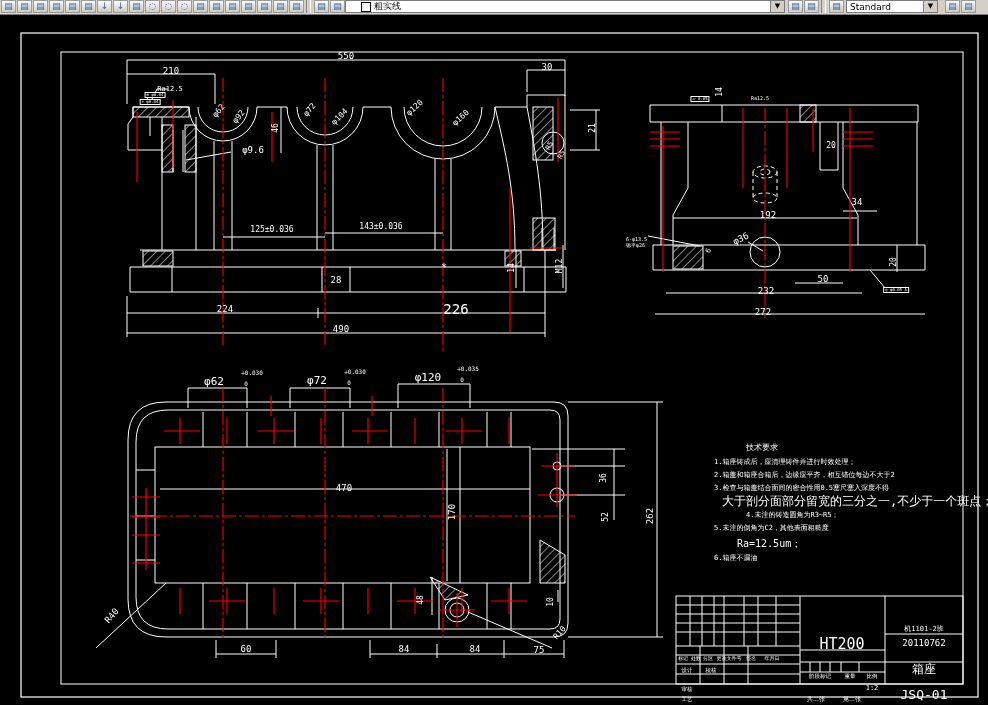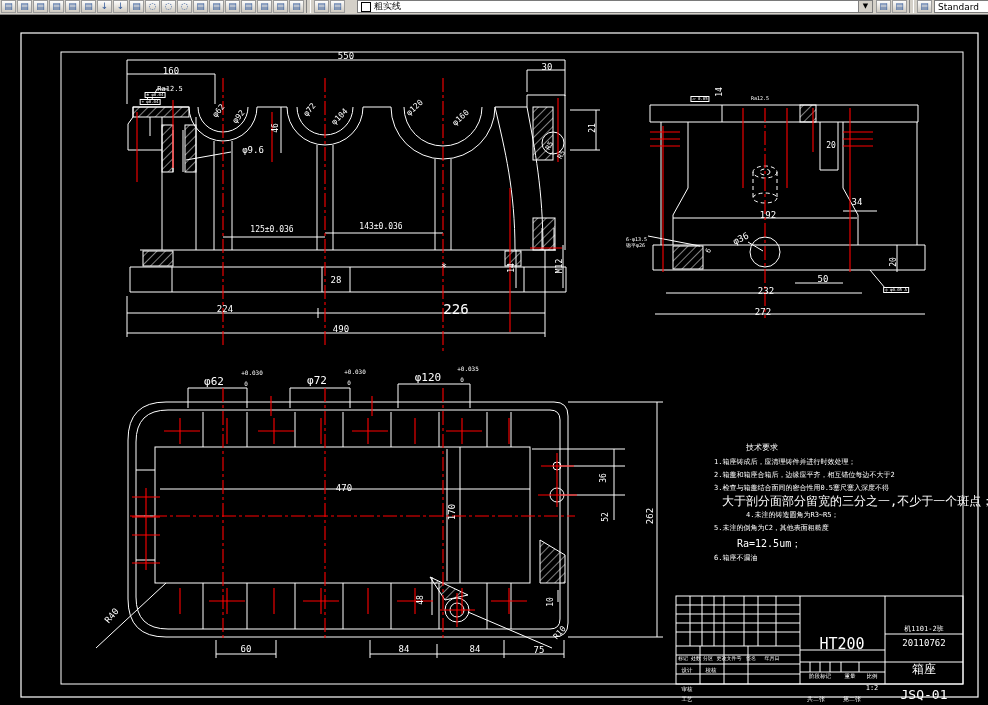--- a/index.html
+++ b/index.html
@@ -54,21 +54,21 @@
         <span class="tb-icon">▤</span>
         <span class="tb-icon">▤</span>
         <span class="tb-icon">▤</span>
         <span class="tb-icon">▤</span>
       </span>
   <span class="sep"></span>
   <span style="display:flex;">
         <span class="tb-icon">▤</span>
         <span class="tb-icon">▤</span>
       </span>
-  <span class="combo" style="width:516px;margin-left:12px;">
+  <span class="combo" style="width:440px;margin-left:0;padding-left:12px;">
     <span class="swatch"></span>
     <span class="cbtxt">粗实线</span>
     <span class="drop">▼</span>
   </span>
   <span style="display:flex;margin-left:2px;">
         <span class="tb-icon">▤</span>
         <span class="tb-icon">▤</span>
       </span>
   <span class="sep"></span>
   <span style="display:flex;">
@@ -222,21 +222,21 @@
   <span style="left:140px;top:82px;font-size:6px;">共二张</span>
   <span style="left:176px;top:82px;font-size:6px;">第二张</span>
   <span style="left:248px;top:12px;font-size:7px;">机1101-2班</span>
   <span style="left:248px;top:26px;font-size:9px;">20110762</span>
   <span style="left:248px;top:52px;font-size:12px;">箱座</span>
   <span style="left:248px;top:77px;font-size:13px;">JSQ-01</span>
 </div>
 
 <div id="overlay">
       <span class="ann" style="left: 346px; top: 56px; font-size: 9px; transform: translate(-50%, -50%);">550</span>
-      <span class="ann" style="left: 171px; top: 71px; font-size: 9px; transform: translate(-50%, -50%);">160</span>
+      <span class="ann" style="left: 171px; top: 71px; font-size: 9px; transform: translate(-50%, -50%);">210</span>
       <span class="ann" style="left: 547px; top: 67px; font-size: 9px; transform: translate(-50%, -50%);">30</span>
       <span class="ann" style="left: 170px; top: 89px; font-size: 7px; transform: translate(-50%, -50%);">Ra12.5</span>
       <span class="ann box" style="left: 155px; top: 95px; font-size: 4px; transform: translate(-50%, -50%);">⊕ φ0.04</span>
       <span class="ann box" style="left: 150px; top: 102px; font-size: 4px; transform: translate(-50%, -50%);">⌖ φ0.04</span>
       <span class="ann" style="left: 219px; top: 111px; font-size: 8px; transform: translate(-50%, -50%) rotate(-50deg);">φ62</span>
       <span class="ann" style="left: 239px; top: 117px; font-size: 8px; transform: translate(-50%, -50%) rotate(-50deg);">φ92</span>
       <span class="ann" style="left: 310px; top: 110px; font-size: 8px; transform: translate(-50%, -50%) rotate(-50deg);">φ72</span>
       <span class="ann" style="left: 340px; top: 117px; font-size: 8px; transform: translate(-50%, -50%) rotate(-45deg);">φ104</span>
       <span class="ann" style="left: 415px; top: 108px; font-size: 8px; transform: translate(-50%, -50%) rotate(-42deg);">φ120</span>
       <span class="ann" style="left: 461px; top: 118px; font-size: 8px; transform: translate(-50%, -50%) rotate(-42deg);">φ160</span>

